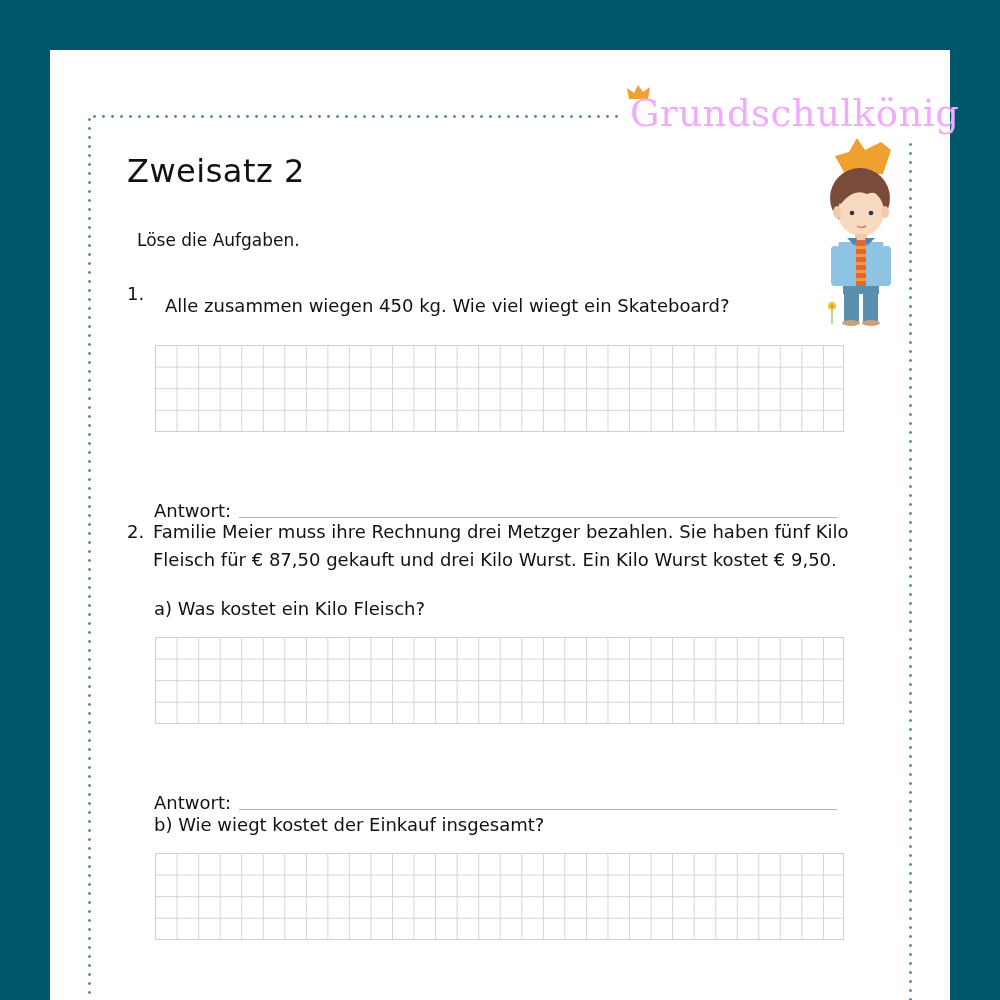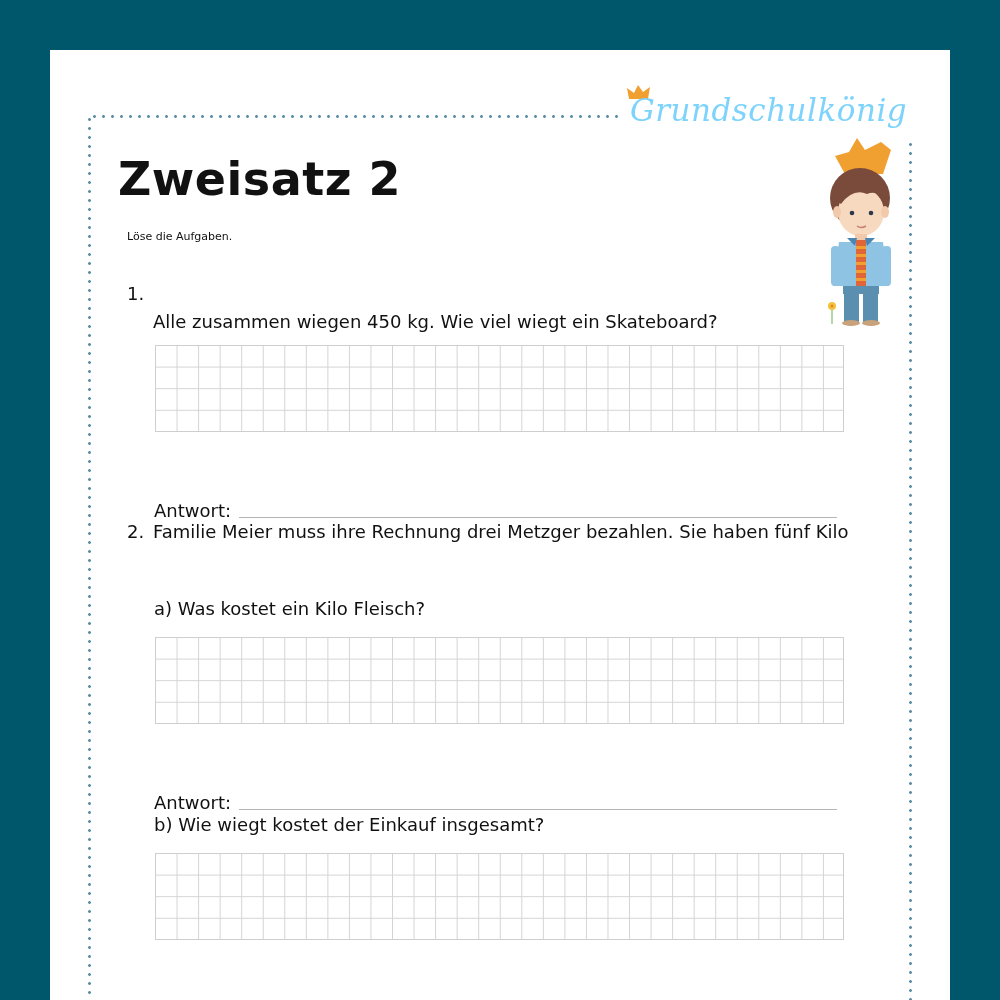--- a/index.html
+++ b/index.html
@@ -7,24 +7,24 @@
   .page { position:absolute; left:50px; top:50px; width:900px; height:950px; background:#ffffff; }
   .dots-top { position:absolute; left:90px; top:115px; width:530px; height:3px;
     background-image: radial-gradient(circle, #5b8ea6 1.2px, transparent 1.6px);
     background-size: 9px 3px; background-repeat: repeat-x; }
   .dots-left { position:absolute; left:88px; top:115px; width:3px; height:885px;
     background-image: radial-gradient(circle, #5b8ea6 1.2px, transparent 1.6px);
     background-size: 3px 9px; background-repeat: repeat-y; }
   .dots-right { position:absolute; left:909px; top:140px; width:3px; height:860px;
     background-image: radial-gradient(circle, #5b8ea6 1.2px, transparent 1.6px);
     background-size: 3px 9px; background-repeat: repeat-y; }
-  .logo { position:absolute; left:630px; top:92px; font-family:"DejaVu Serif", serif; font-style:italic; font-size:31px; color:#7dd3fc; letter-spacing:0.5px; white-space:nowrap; }
+  .logo { position:absolute; left:630px; top:92px; font-family:"DejaVu Serif", serif; font-size:37px; color:#f0abfc; letter-spacing:0.5px; white-space:nowrap; }
   .logo-crown { position:absolute; left:626px; top:84px; }
-  .title { position:absolute; left:118px; top:152px; font-size:46px; font-weight:bold; margin:0; letter-spacing:0.5px; }
-  .instruction { position:absolute; left:127px; top:230px; font-size:11px; }
+  .title { position:absolute; left:127px; top:152px; font-size:32px; font-weight:normal; margin:0; letter-spacing:0.5px; }
+  .instruction { position:absolute; left:137px; top:230px; font-size:17px; }
   .q { position:absolute; font-size:18px; line-height:28px; }
   .q .num { position:absolute; left:0; }
   .q .txt { position:absolute; left:26px; white-space:nowrap; }
   .sub { position:absolute; left:154px; font-size:18px; }
   .grid { position:absolute; left:155px; width:689px; height:87px; border:1px solid #cfcfcf; box-sizing:border-box;
     background-image:
       linear-gradient(to right, #d4d4d4 1px, transparent 1px),
       linear-gradient(to bottom, #d4d4d4 1px, transparent 1px);
     background-size: 21.55px 21.6px; background-position:-1px -1px; }
   .answer { position:absolute; left:154px; font-size:18px; display:flex; align-items:flex-end;margin-top:44px; }
@@ -89,31 +89,32 @@
   <line x1="17" y1="186" x2="17" y2="170" stroke="#9cc98a" stroke-width="1.5"></line>
   <circle cx="17" cy="168" r="4" fill="#f3c23a"></circle>
   <circle cx="17" cy="168" r="1.5" fill="#e08a2a"></circle>
 </svg>
 
 <h1 class="title">Zweisatz 2</h1>
 <div class="instruction">Löse die Aufgaben.</div>
 
 <div class="q" style="left:127px; top:280px; width:720px; height:56px;">
   <span class="num">1.</span>
-  <span class="txt" style="top:28px;">Alle zusammen wiegen 450 kg. Wie viel wiegt ein Skateboard?</span>
+  <span class="txt" style="top:12px;margin-left:12px;">Alle zusammen wiegen 450 kg. Wie viel wiegt ein Skateboard?</span>
 </div>
 <div class="grid" style="top:345px;"></div>
 <div class="answer" style="top:456px;">
   <span>Antwort:</span>
   <span class="line"></span>
 </div>
 
 <div class="q" style="left:127px; top:518px; width:730px; height:56px;">
   <span class="num">2.</span>
   <span class="txt" style="top:0;">Familie Meier muss ihre Rechnung drei Metzger bezahlen. Sie haben fünf Kilo</span>
+  <span class="txt" style="top:28px;">Fleisch für € 87,50 gekauft und drei Kilo Wurst. Ein Kilo Wurst kostet € 9,50.</span>
 </div>
 
 <div class="sub" style="top:598px;">a) Was kostet ein Kilo Fleisch?</div>
 <div class="grid" style="top:637px;"></div>
 <div class="answer" style="top:748px;">
   <span>Antwort:</span>
   <span class="line"></span>
 </div>
 
 <div class="sub" style="top:814px;">b) Wie wiegt kostet der Einkauf insgesamt?</div>

